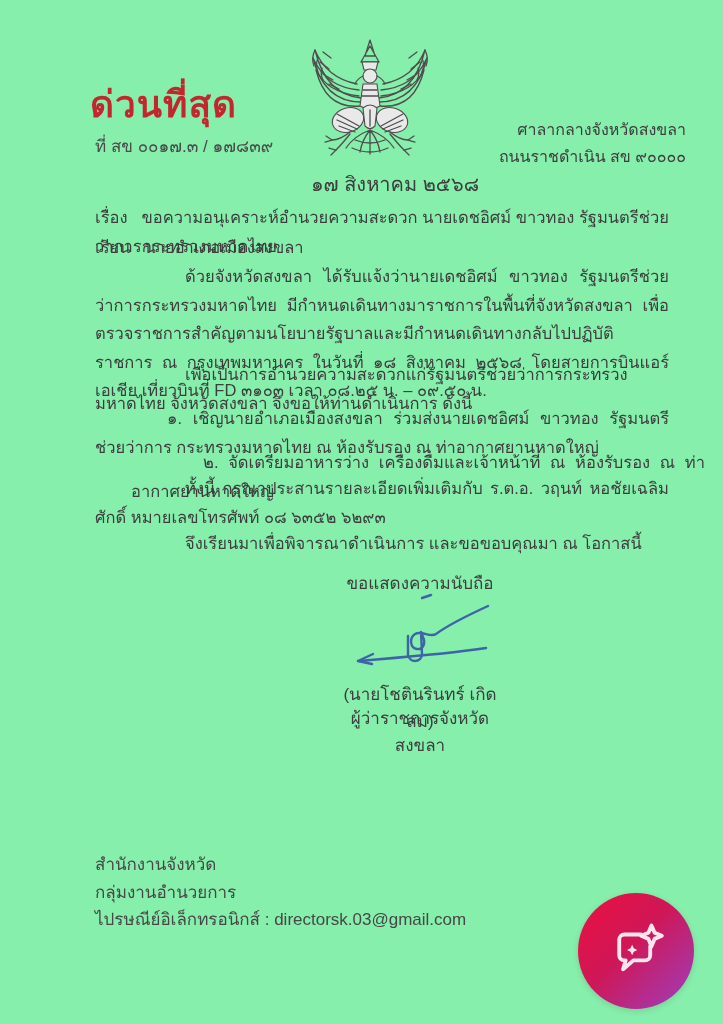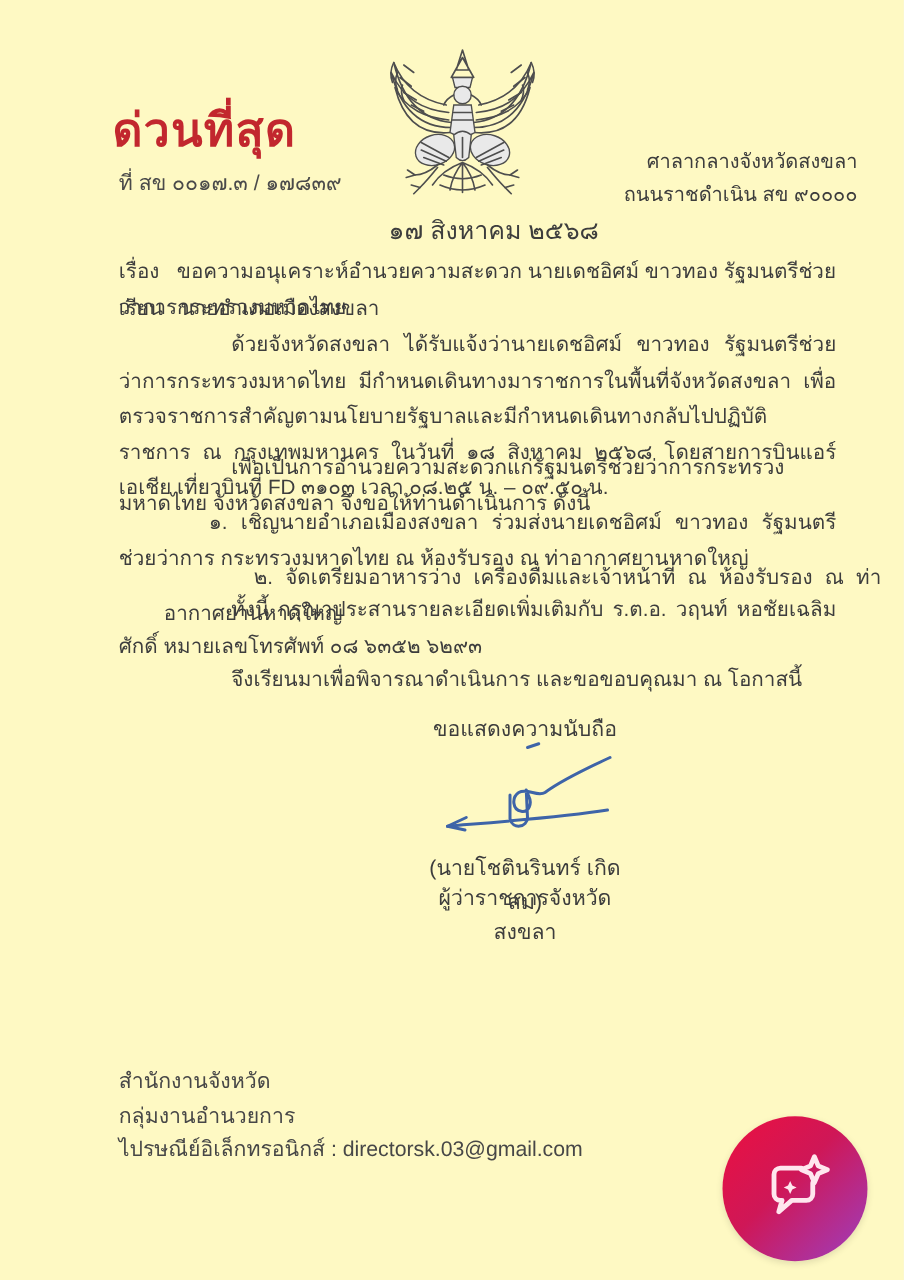--- a/index.html
+++ b/index.html
@@ -4,21 +4,21 @@
 <style>
   * { margin:0; padding:0; box-sizing:border-box; }
   html,body { width:723px; }
   body {
     font-family:"Liberation Sans","DejaVu Sans",sans-serif;
     background:#f4f3f2;
   }
   .page {
     position:relative;
     width:723px; height:1024px;
-    background:#fef9c3;
+    background:#86efac;
     color:#3d3d3d;
     overflow:hidden;
   }
   .abs { position:absolute; }
   .urgent {
     left:90px; top:74px;
     font-size:37px; font-weight:bold;
     color:#c2272e;
     letter-spacing:1px;
   }

